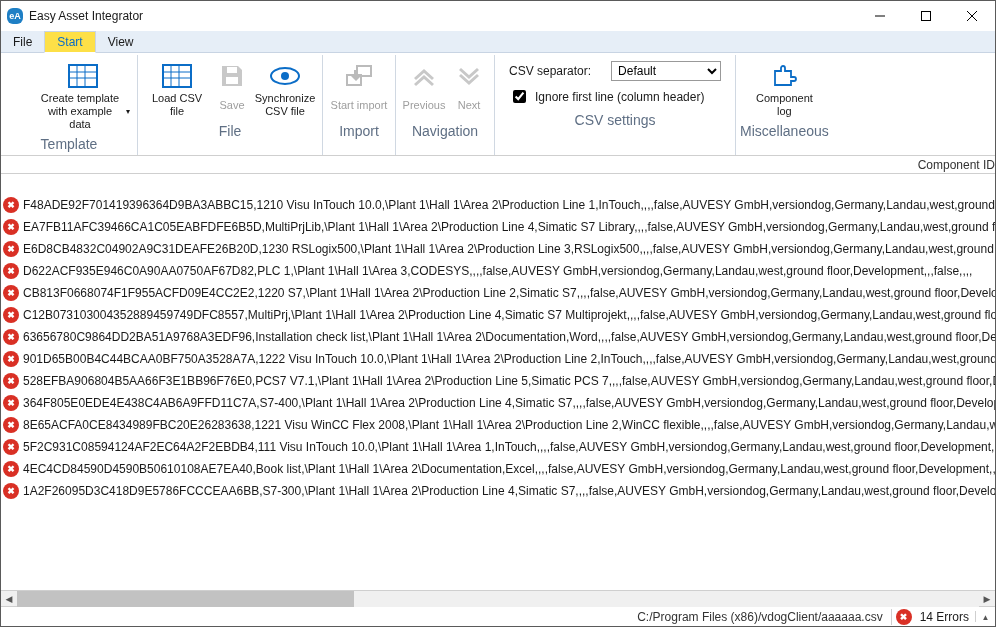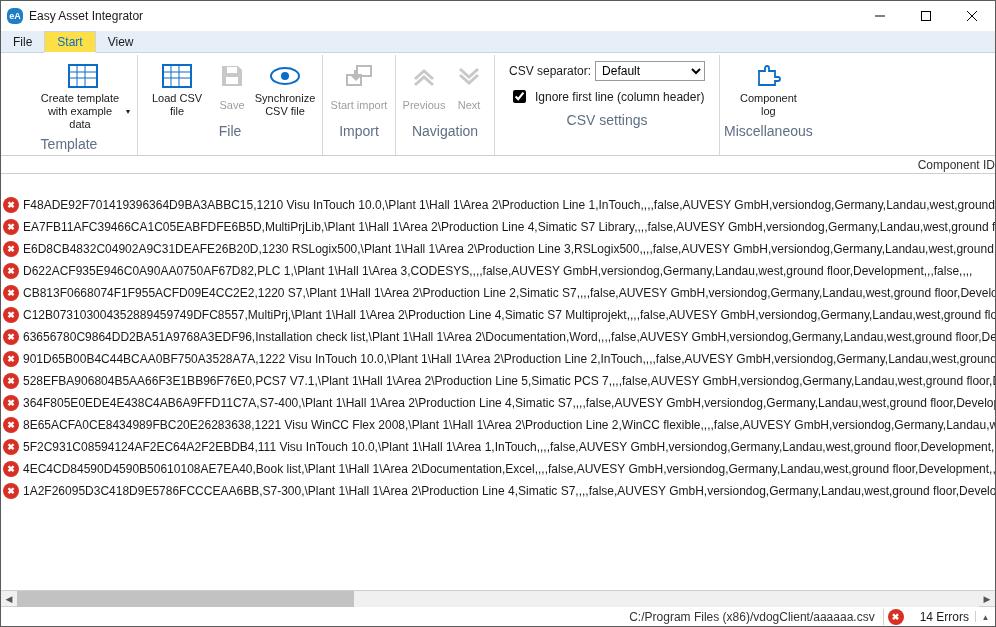--- a/index.html
+++ b/index.html
@@ -24,21 +24,21 @@
   .rgroup { padding:2px 4px 1px 4px; border-right:1px solid #d0d8e2; display:flex; flex-direction:column; align-items:center; }
   .rgroup .btns { display:flex; align-items:flex-start; }
   .rbtn { width:60px; padding:2px 2px; display:flex; flex-direction:column; align-items:center; text-align:center; cursor:pointer; border:1px solid transparent; border-radius:2px; }
   .rbtn.wide { width:100px;margin-left:28px; }
   .rbtn.disabled { color:#9e9e9e; cursor:default; }
   .rbtn .ic { height:32px; display:flex; align-items:center; justify-content:center; }
   .rbtn .lbl { font-size:11px; line-height:13px; min-height:26px; display:flex; align-items:center; }
   .split-arrow { font-size:8px; margin-left:2px; align-self:center;}
   .rgroup .gname { font-size:14px; color:#5f6f84; padding:2px 0 2px 0; }
   .csvset { padding:4px 10px; display:flex; flex-direction:column; gap:6px; font-size:12px; }
-  .csvset .row1 { display:flex; align-items:center; gap:4px; }
+  .csvset .row1 { display:flex; align-items:center; gap:20px; }
   .csvset select { width:110px; font-size:12px; padding:1px 2px; border:1px solid #999; background:#fff; }
   .csvset label { display:flex; align-items:center; gap:6px; }
   .csvset input[type=checkbox]{ accent-color:#000; }
 
   
   .colhdr { height:18px; background:#fff; border-bottom:1px solid #cfcfcf; display:flex; align-items:center; justify-content:flex-end; font-size:12px; color:#333; }
 
   
   .grid { flex:1; overflow:hidden; position:relative; background:#fff; }
   .grid .rows { position:absolute; top:20px; left:0; right:-300px; }
@@ -50,21 +50,21 @@
   
   .hscroll { height:16px; border-top:1px solid #cfcfcf; background:#f0f0f0; display:flex; align-items:center; }
   .hscroll .arrow { width:16px; height:16px; display:flex; align-items:center; justify-content:center; font-size:9px; color:#555; }
   .hscroll .track { flex:1; height:16px; background:#f0f0f0; position:relative; }
   .hscroll .thumb { position:absolute; left:0; width:35%; top:0; bottom:0; background:#c2c2c2; }
 
   
   .status { height:20px; border-top:1px solid #cfcfcf; display:flex; align-items:center; font-size:12px; }
   .status .spacer { flex:1; }
   .status .path { padding:0 8px; color:#333; }
-  .status .errcount { border-left:1px solid #cfcfcf; padding:0 6px 0 4px; display:flex; align-items:center; gap:16px;}
+  .status .errcount { border-left:1px solid #cfcfcf; padding:0 6px 0 4px; display:flex; align-items:center; gap:8px;}
   .status .err-ic { margin:0; }
   .status .more { border-left:1px solid #cfcfcf; width:20px; text-align:center; color:#555; font-size:8px; padding-top:2px;}
 
 </style>
 </head>
 <body>
 
 <div class="window">
 
   <div class="titlebar">

